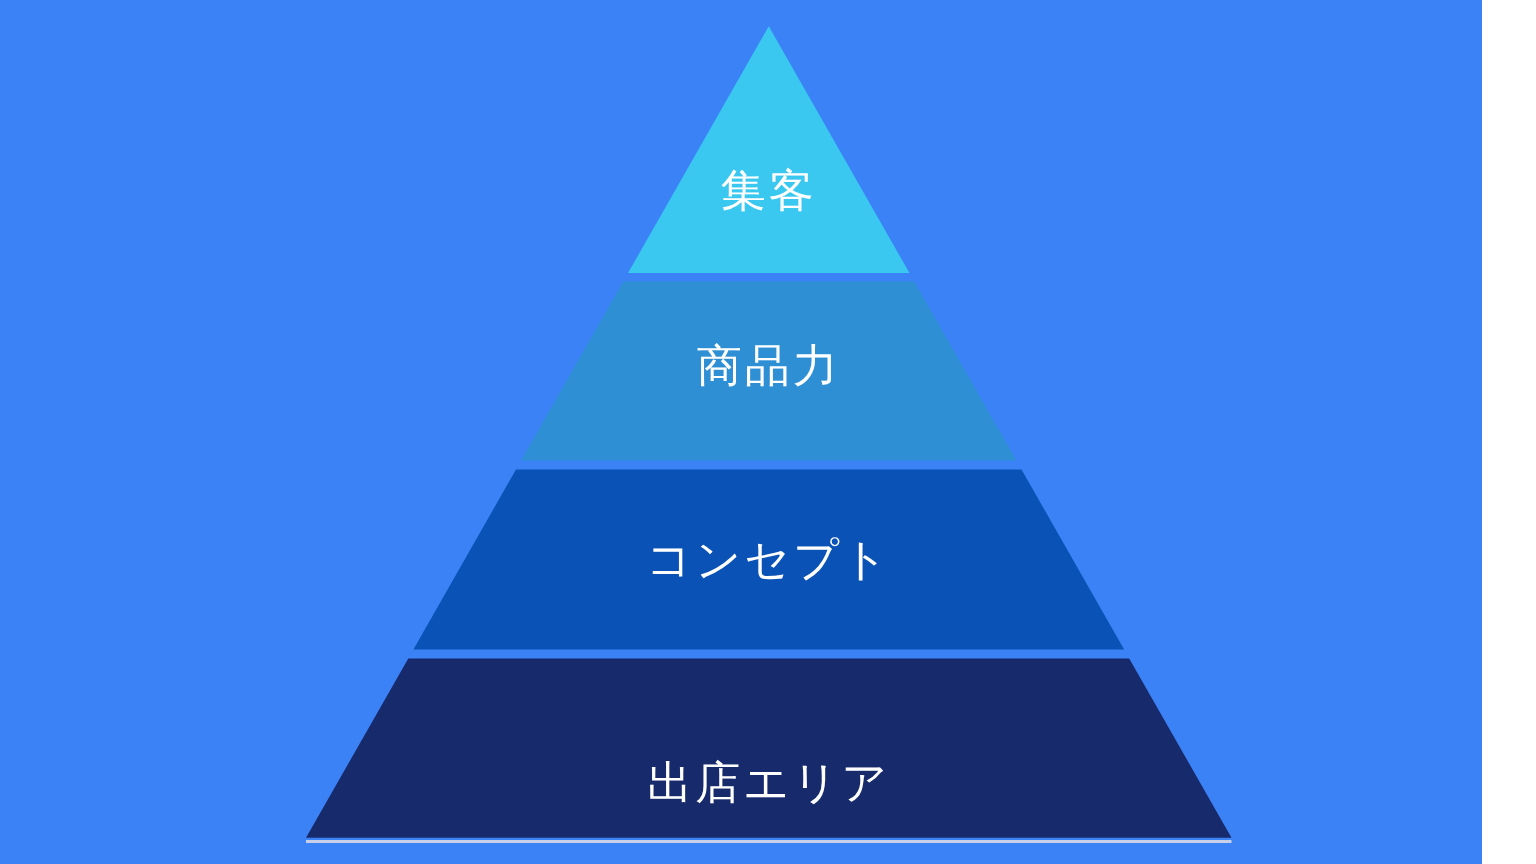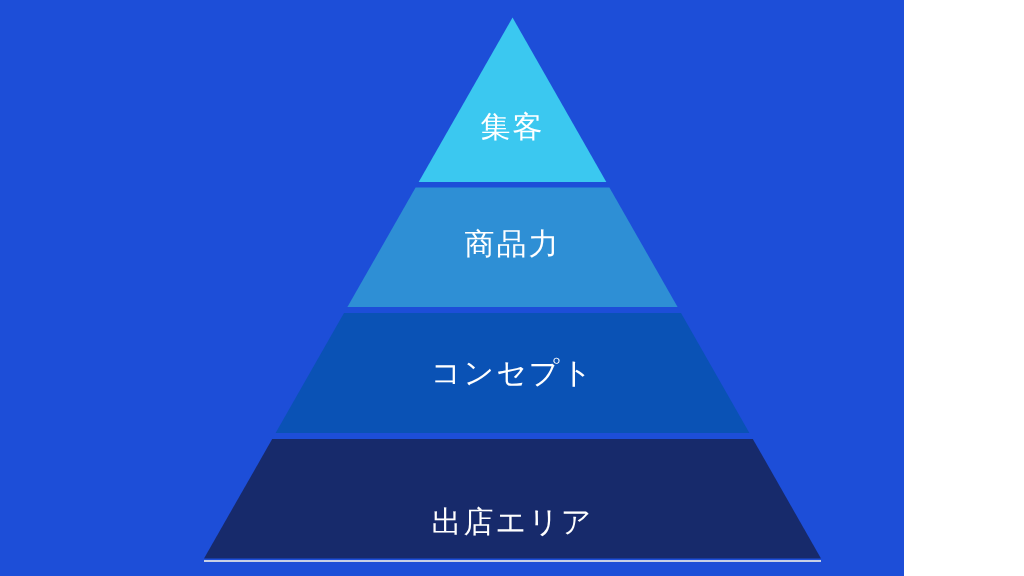--- a/index.html
+++ b/index.html
@@ -6,23 +6,23 @@
     margin: 0;
     padding: 0;
     width: 1024px;
     height: 576px;
     background: #ffffff;
     overflow: hidden;
     font-family: "Liberation Sans", "DejaVu Sans", sans-serif;
   }
   .stage {
     position: relative;
-    width: 904px;
+    width: 988px;
     height: 576px;
-    background: #1d4ed8;
+    background: #3b82f6;
     text-decoration: underline;
   }
   svg.pyramid {
     display: block;
     width: 1024px;
     height: 576px;
   }
   text.level-label {
     fill: #ffffff;
     font-family: "Liberation Sans", "DejaVu Sans", sans-serif;

